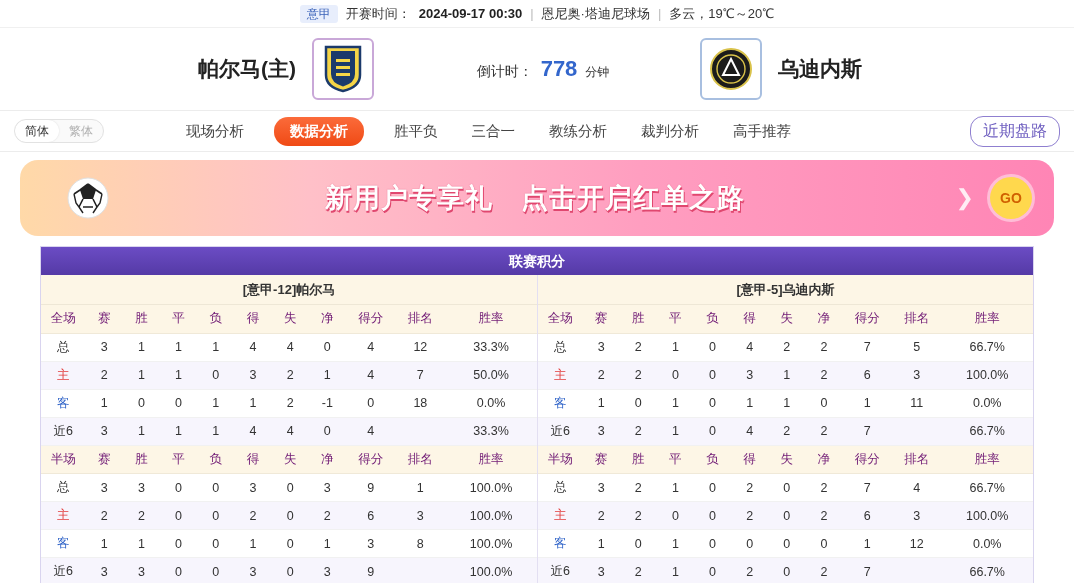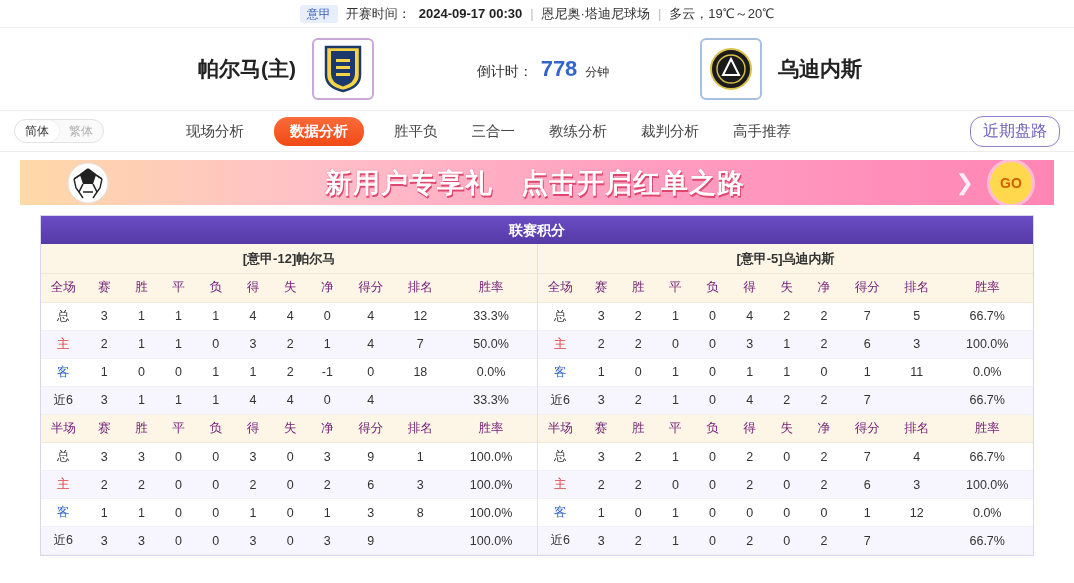--- a/index.html
+++ b/index.html
@@ -141,22 +141,22 @@
     color: #6f5fc0;
     border-radius: 13px;
     font-size: 16px;
     padding: 4px 12px;
     white-space: nowrap;
   }
 
   
   .banner {
     margin: 8px 20px 0 20px;
-    height: 45px;
-    border-radius: 0;
+    height: 76px;
+    border-radius: 18px;
     background: linear-gradient(90deg, #ffd9a8 0%, #ffc0c8 28%, #ff9ec0 60%, #ff85b5 100%);
     display: flex;
     align-items: center;
     position: relative;
     overflow: hidden;
   }
   .banner .ball {
     width: 44px; height: 44px;
     margin-left: 46px;
     flex: 0 0 auto;

